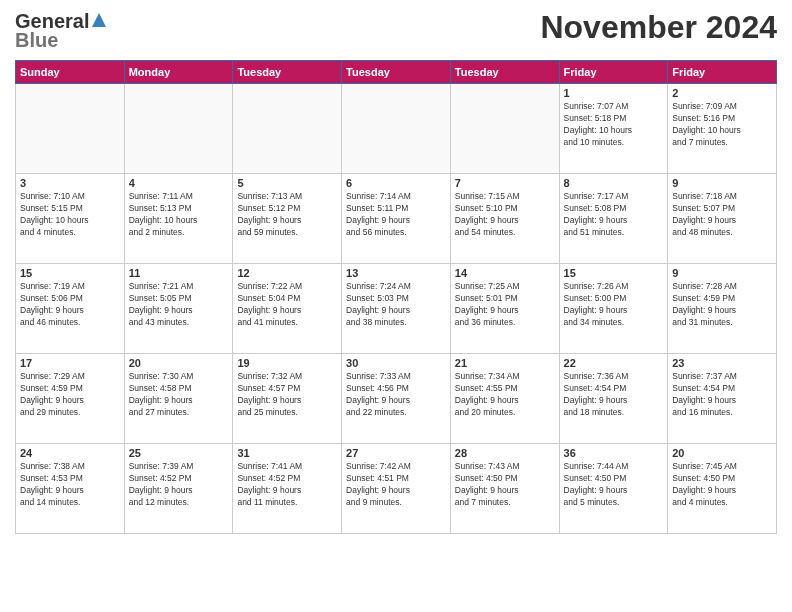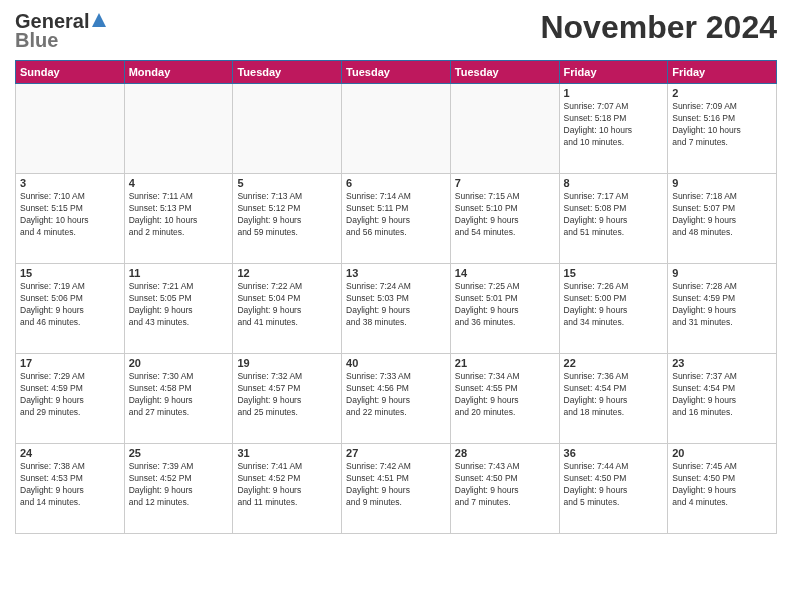--- a/index.html
+++ b/index.html
@@ -197,21 +197,21 @@
           </td>
           <td>
             <span class="day-number">20</span>
             <div class="day-info">Sunrise: 7:30 AM<br>Sunset: 4:58 PM<br>Daylight: 9 hours<br>and 27 minutes.</div>
           </td>
           <td>
             <span class="day-number">19</span>
             <div class="day-info">Sunrise: 7:32 AM<br>Sunset: 4:57 PM<br>Daylight: 9 hours<br>and 25 minutes.</div>
           </td>
           <td>
-            <span class="day-number">40</span>
+            <span class="day-number">30</span>
             <div class="day-info">Sunrise: 7:33 AM<br>Sunset: 4:56 PM<br>Daylight: 9 hours<br>and 22 minutes.</div>
           </td>
           <td>
             <span class="day-number">21</span>
             <div class="day-info">Sunrise: 7:34 AM<br>Sunset: 4:55 PM<br>Daylight: 9 hours<br>and 20 minutes.</div>
           </td>
           <td>
             <span class="day-number">22</span>
             <div class="day-info">Sunrise: 7:36 AM<br>Sunset: 4:54 PM<br>Daylight: 9 hours<br>and 18 minutes.</div>
           </td>

